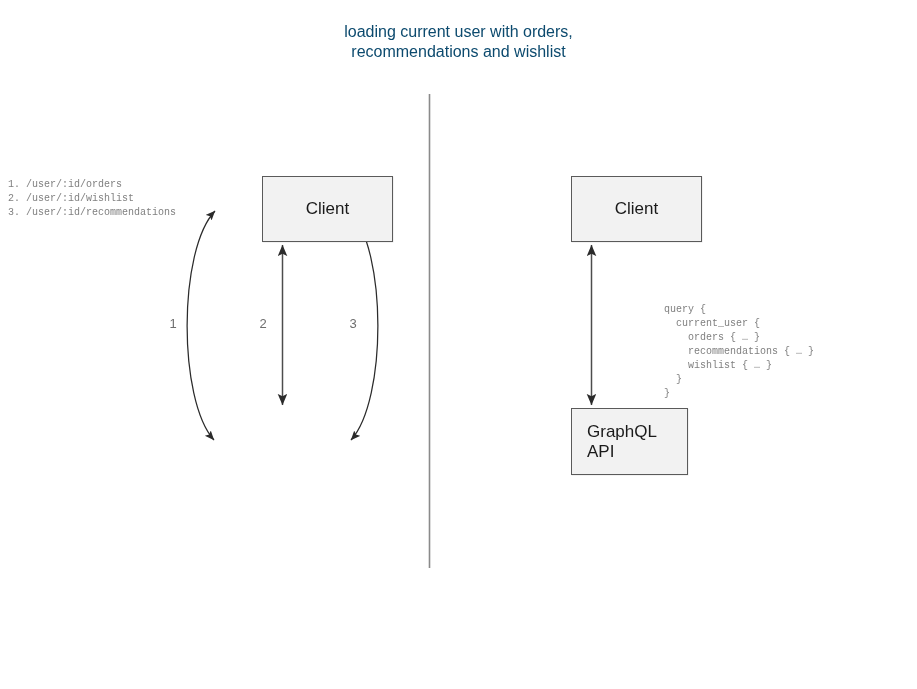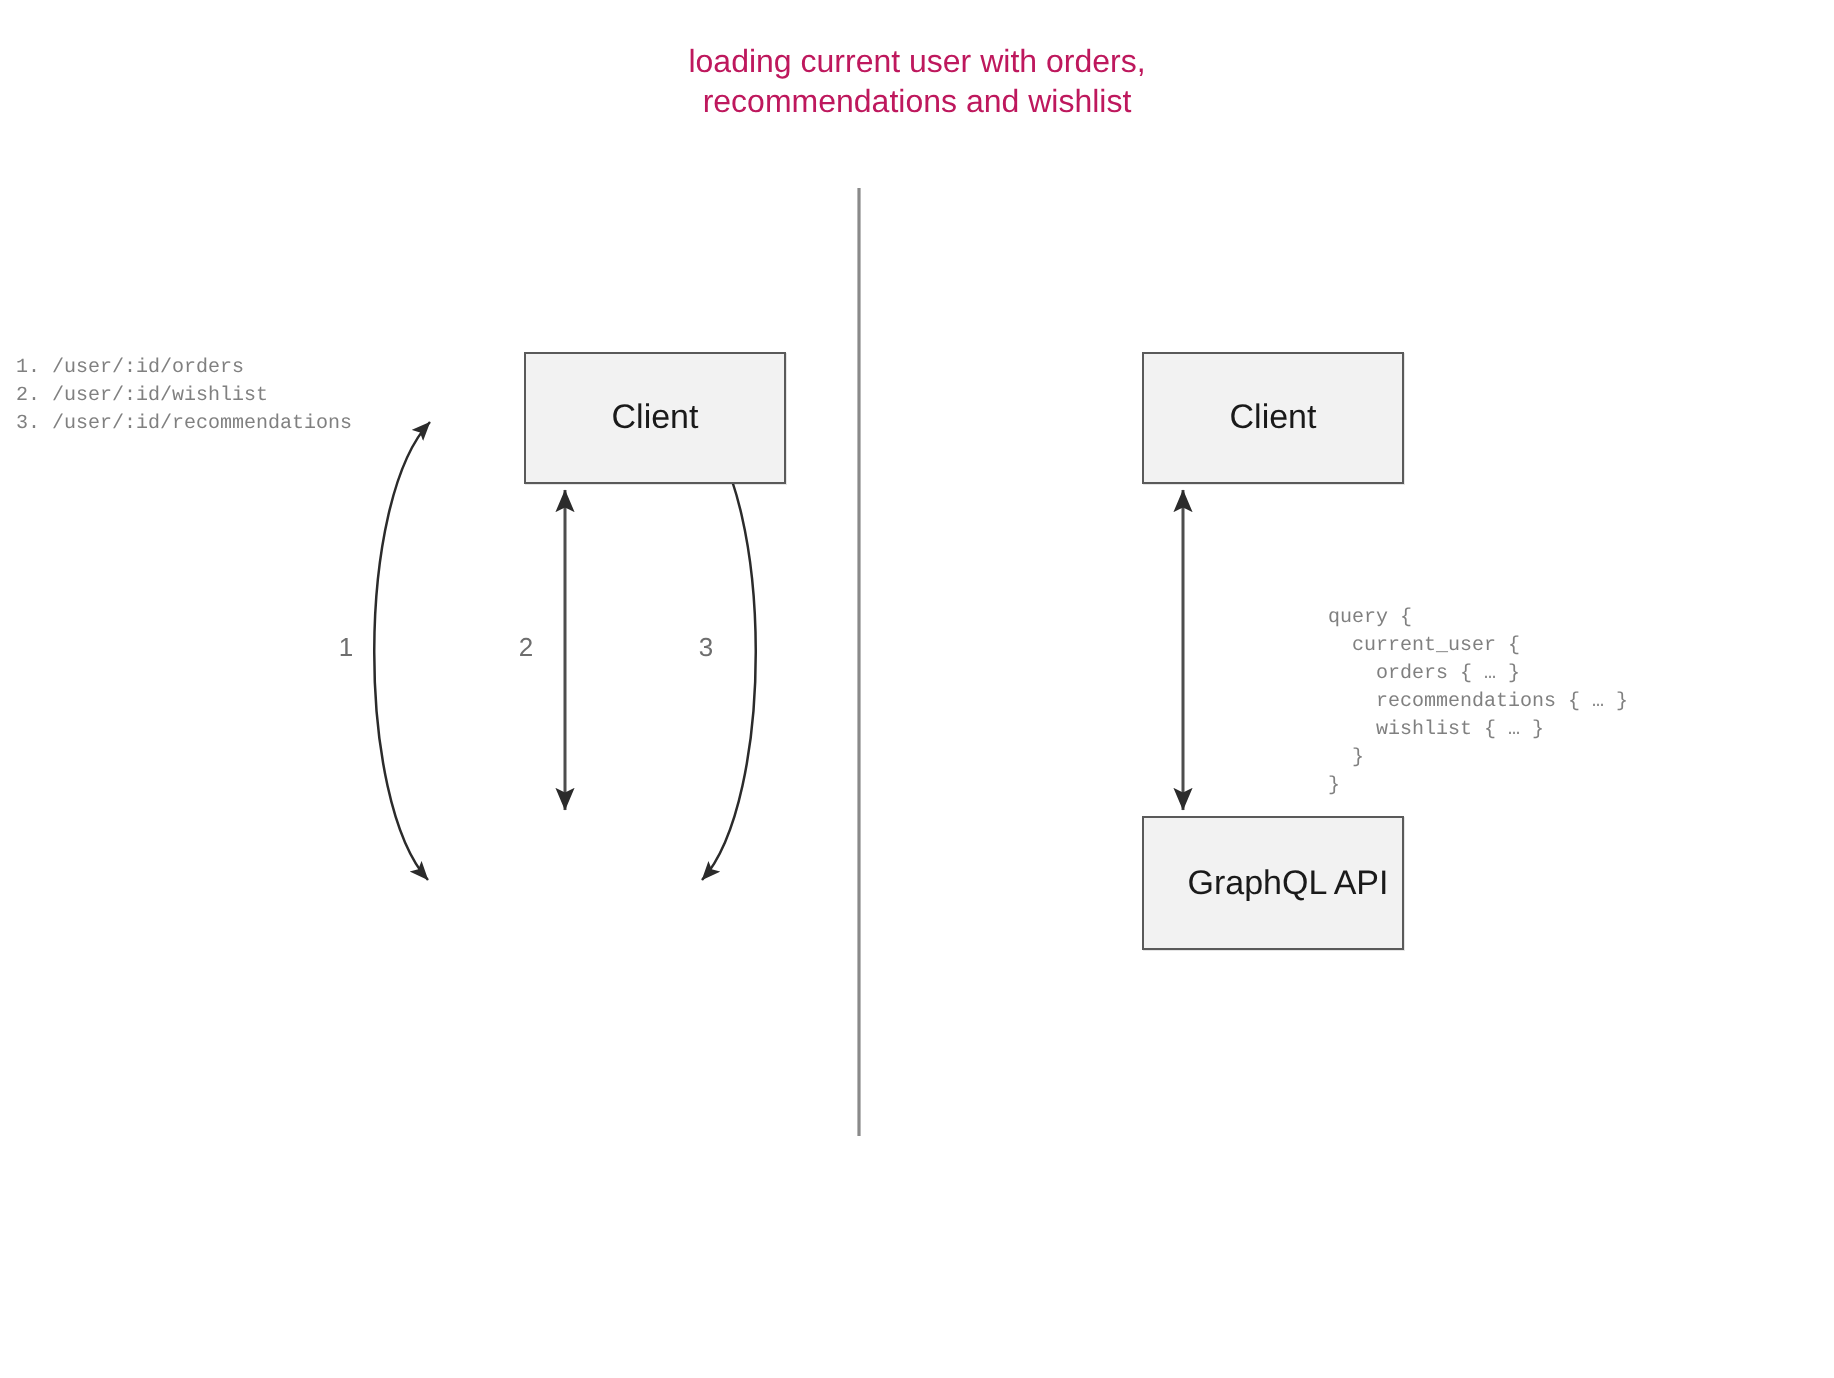--- a/index.html
+++ b/index.html
@@ -25,21 +25,21 @@
 
   .diagram-title {
     position: absolute;
     left: 0;
     top: 22px;
     width: 917px;
     text-align: center;
     font-family: "Liberation Sans", sans-serif;
     font-size: 16px;
     line-height: 20px;
-    color: #be185d;
+    color: #0c4a6e;
     white-space: pre-line;
   }
 
   .node-box {
     position: absolute;
     box-sizing: border-box;
     background: #f2f2f2;
     border: 1.3px solid #5a5a5a;
     display: flex;
     align-items: center;
@@ -47,21 +47,21 @@
     font-family: "Liberation Sans", sans-serif;
     font-size: 17px;
     color: #1a1a1a;
     box-shadow: 0.5px 0.5px 0 rgba(0,0,0,0.10);
     margin-left: 45px;
   }
 
   #rest-client     { left: 217px; top: 176px; width: 131px; height: 66px; }
   #rest-api        { left: 217px; top: 408px; width: 131px; height: 67px; }
   #graphql-client  { left: 526px; top: 176px; width: 131px; height: 66px; }
-  #graphql-api     { left: 526px; top: 408px; width: 131px; height: 67px; padding-left: 15px; }
+  #graphql-api     { left: 526px; top: 408px; width: 117px; height: 67px; padding-left: 15px; }
 
   .code-block {
     position: absolute;
     font-family: "Liberation Mono", "DejaVu Sans Mono", monospace;
     font-size: 10px;
     line-height: 14px;
     color: #808080;
     white-space: pre;
   }
 

